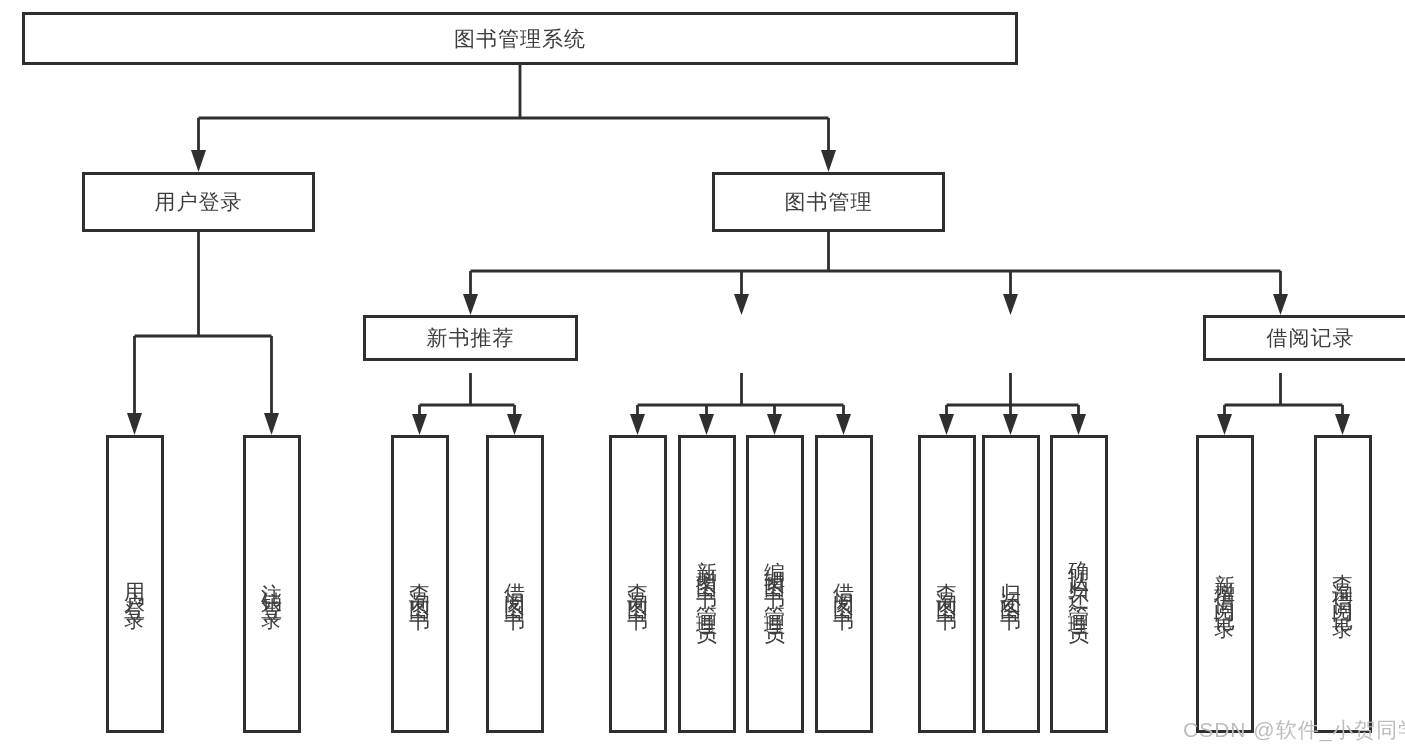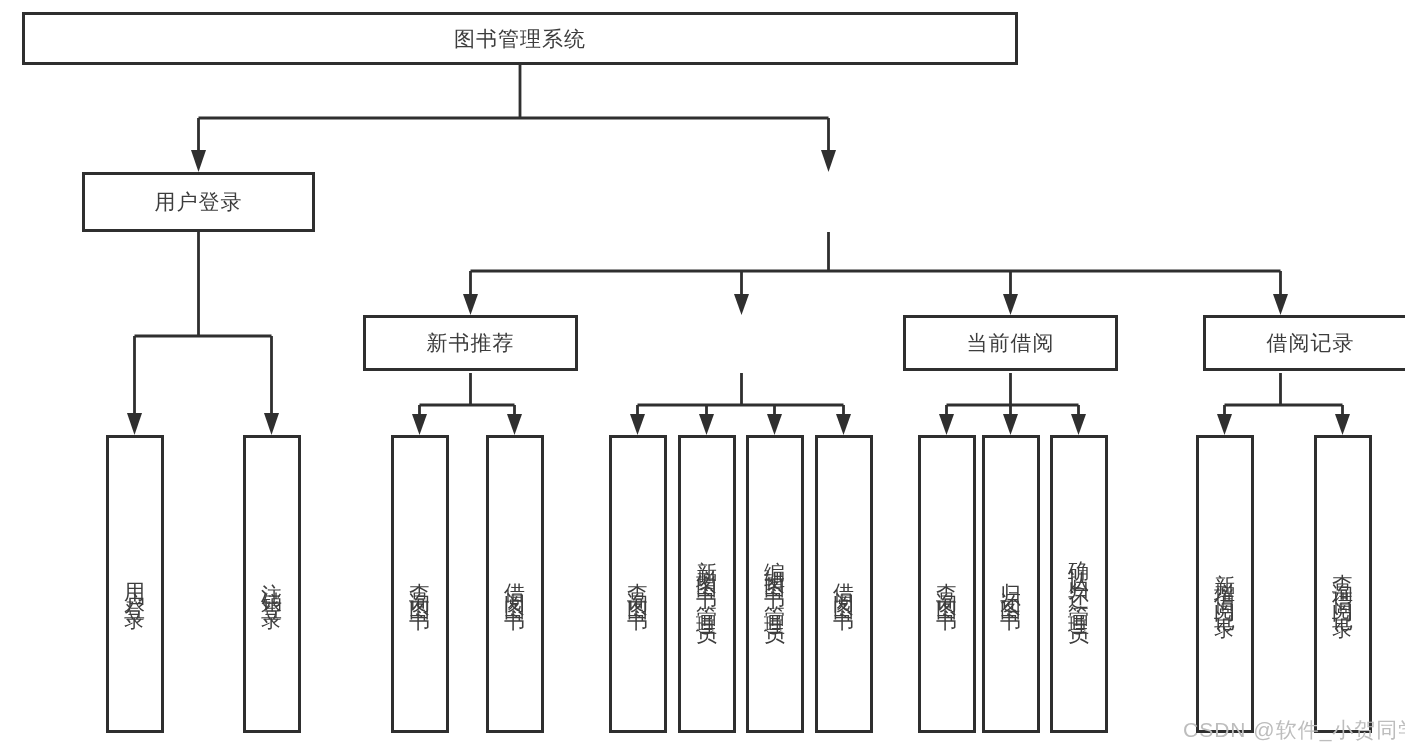--- a/index.html
+++ b/index.html
@@ -26,21 +26,21 @@
   .leaf span {
     writing-mode:vertical-rl;
     text-orientation:mixed;
     letter-spacing:9px;
     line-height:1;
     white-space:nowrap;
   }
   .root   { left:22px;  top:12px;  width:996px; height:53px; }
   .n-login{ left:82px;  top:172px; width:233px; height:60px; }
   .n-mgmt { left:712px; top:172px; width:233px; height:60px; }
-  .l3     { top:315px; height:56px; }
+  .l3     { top:315px; height:46px; }
   .n-rec  { left:363px;  width:215px; }
   .n-bor  { left:635px;  width:213px; }
   .n-cur  { left:903px;  width:215px; }
   .n-his  { left:1203px; width:215px; }
   .leaf   { top:435px; height:298px; width:58px; }
   .lf1  { left:106px; }  .lf2  { left:243px; }
   .lf3  { left:391px; }  .lf4  { left:486px; }
   .lf5  { left:609px; }  .lf6  { left:678px; }
   .lf7  { left:746px; }  .lf8  { left:815px; }
   .lf9  { left:918px; }  .lf10 { left:982px; }
@@ -113,26 +113,26 @@
     </g>
   </svg>
 
   <div class="box root">
     <span>图书管理系统</span>
   </div>
 
   <div class="box n-login">
     <span>用户登录</span>
   </div>
+  <div class="box n-mgmt">
+    <span>图书管理</span>
+  </div>
 
   <div class="box l3 n-rec">
     <span>新书推荐</span>
-  </div>
-  <div class="box l3 n-cur">
-    <span>当前借阅</span>
   </div>
   <div class="box l3 n-his">
     <span>借阅记录</span>
   </div>
 
   <div class="box leaf lf1">
     <span>用户登录</span>
   </div>
   <div class="box leaf lf2">
     <span>注销登录</span>

